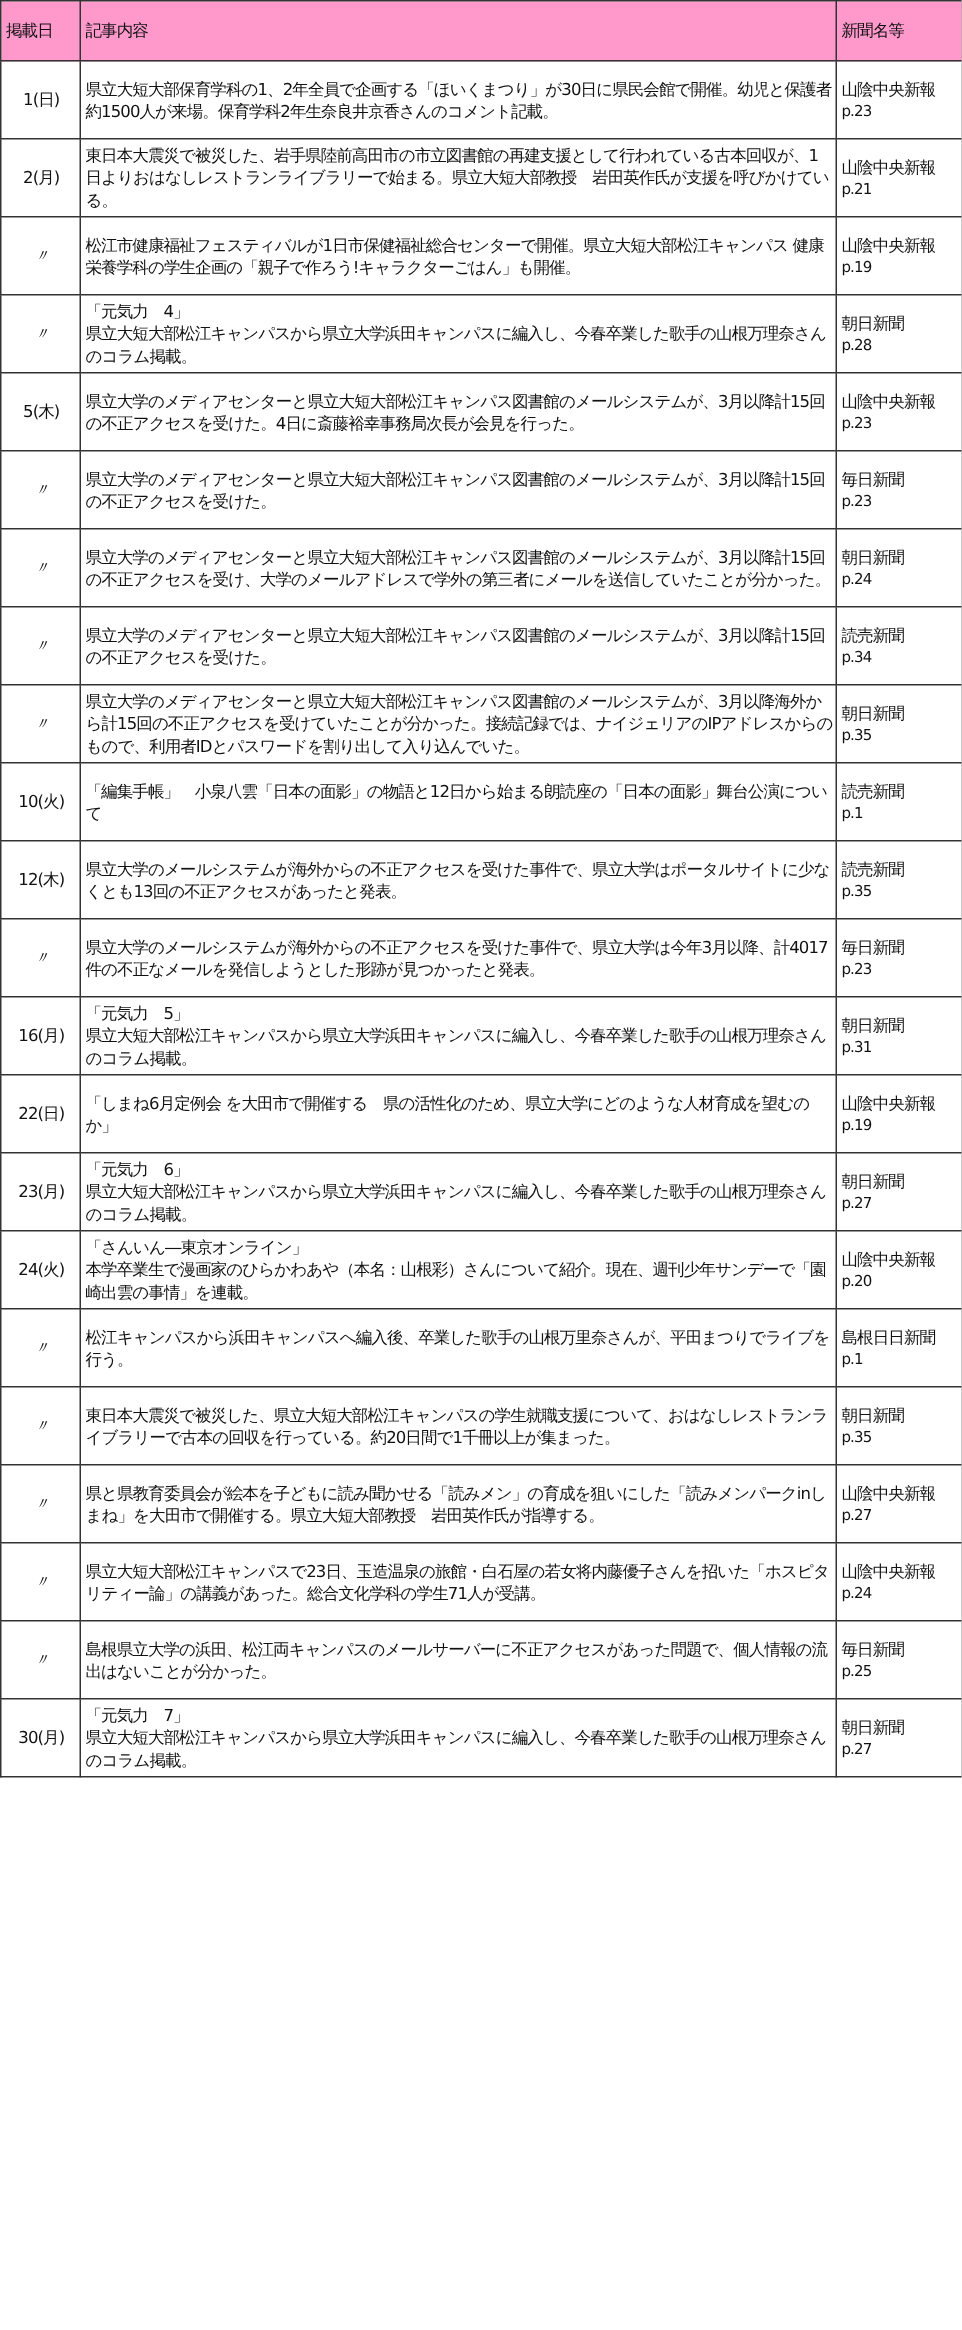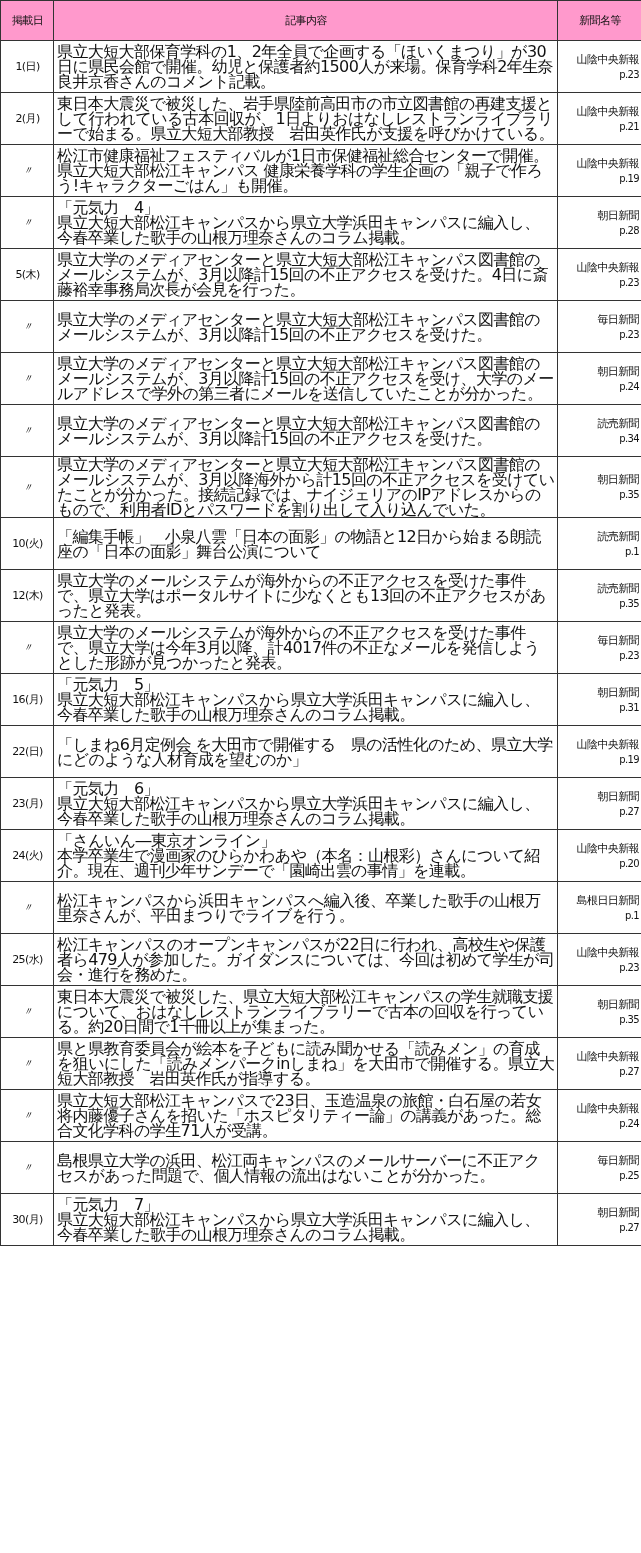--- a/index.html
+++ b/index.html
@@ -19,40 +19,40 @@
     border: 1px solid #333;
     vertical-align: middle;
     padding: 0 2px 0 3px;
     line-height: 15px;
     letter-spacing: -0.6px;
   }
   table.news thead th {
     background: #ff99cc;
     height: 39px;
     font-weight: normal;
-    text-align: center;
+    text-align: left;
     font-size: 11px;
   }
   table.news tbody tr { height: 52px; }
   td.date {
     text-align: center;
     font-size: 11px;
     padding: 0;
   }
   td.content {
     text-align: left;
-    font-size: 16px;
+    font-size: 11px;
     word-break: break-all;
   }
   td.paper {
-    text-align: right;
+    text-align: left;
     font-size: 11px;
     padding-left: 2px;
   }
-  td.paper .pg { display: block; font-size: 10px; margin-left: 26px; }
+  td.paper .pg { display: block; font-size: 10px; }
   td.paper .nm { display: block; }
   .ditto { font-style: italic; font-size: 10px; }
 </style>
 </head>
 <body>
 
 <table class="news">
   <colgroup>
     <col class="c-date">
       <col class="c-content">
@@ -196,28 +196,20 @@
   </tr>
       <tr>
     <td class="date ditto">〃</td>
     <td class="content">松江キャンパスから浜田キャンパスへ編入後、卒業した歌手の山根万里奈さんが、平田まつりでライブを行う。</td>
     <td class="paper">
       <span class="nm">島根日日新聞</span>
       <span class="pg">p.1</span>
     </td>
   </tr>
       <tr>
-    <td class="date">25(水)</td>
-    <td class="content">松江キャンパスのオープンキャンパスが22日に行われ、高校生や保護者ら479人が参加した。ガイダンスについては、今回は初めて学生が司会・進行を務めた。</td>
-    <td class="paper">
-      <span class="nm">山陰中央新報</span>
-      <span class="pg">p.23</span>
-    </td>
-  </tr>
-      <tr>
     <td class="date ditto">〃</td>
     <td class="content">東日本大震災で被災した、県立大短大部松江キャンパスの学生就職支援について、おはなしレストランライブラリーで古本の回収を行っている。約20日間で1千冊以上が集まった。</td>
     <td class="paper">
       <span class="nm">朝日新聞</span>
       <span class="pg">p.35</span>
     </td>
   </tr>
       <tr>
     <td class="date ditto">〃</td>
     <td class="content">県と県教育委員会が絵本を子どもに読み聞かせる「読みメン」の育成を狙いにした「読みメンパークinしまね」を大田市で開催する。県立大短大部教授　岩田英作氏が指導する。</td>

